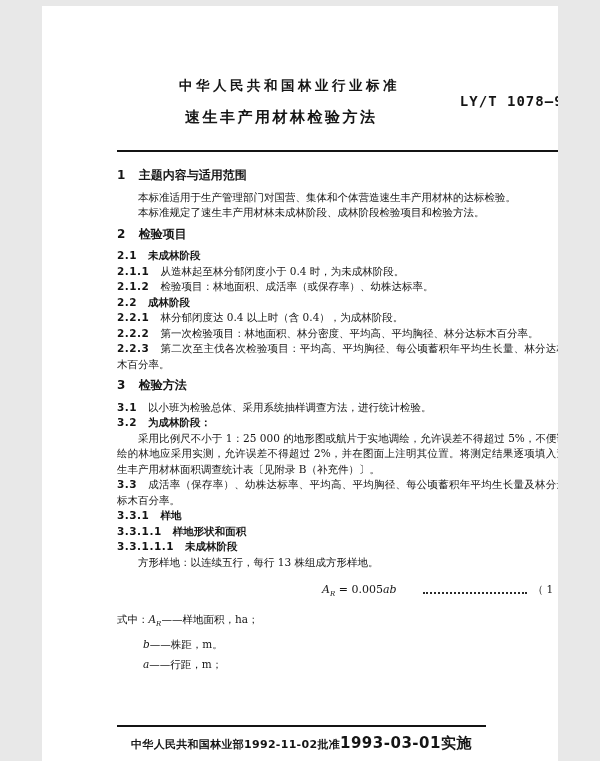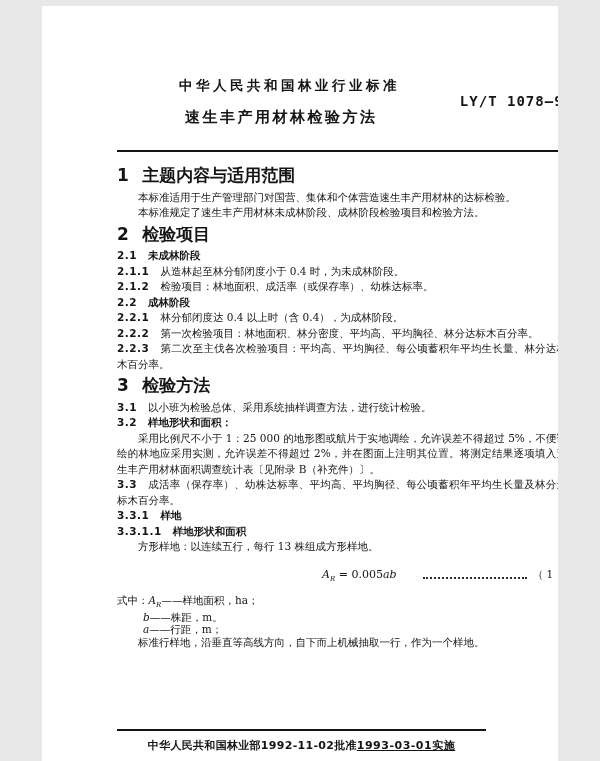--- a/index.html
+++ b/index.html
@@ -55,21 +55,21 @@
   .doc-body { margin-top: 16px; font-size: 10.5px; }
   .line { line-height: 15.5px; text-align: justify; }
   .num {
     display: inline-block;
     font-family: "DejaVu Sans", "Liberation Sans", sans-serif;
     font-weight: 700;
     letter-spacing: 0.5px;
     margin-right: 11px;
   }
   .k-section { font-family: "DejaVu Sans", "Liberation Sans", sans-serif;
-               font-weight: 700; font-size: 17px; margin: 6px 0 6px; }
+               font-weight: 700; font-size: 12px; margin: 6px 0 6px; }
   .k-section .num { margin-right: 13px; }
   .k-clause-h { font-weight: 700;
                 font-family: "DejaVu Sans", "Liberation Sans", sans-serif; }
   .k-indent { text-indent: 21px; }
 
   
   .formula-row {
     display: flex;
     align-items: flex-start;
     margin: 13px 0 11px;
@@ -83,41 +83,41 @@
   .leader {
     flex: 1 1 auto;
     margin: 0 6px 0 26px;
     border-bottom: 2px dotted #2a2a2a;
     height: 9px;
   }
   .eq-num { white-space: nowrap; font-size: 10.5px; }
 
   
   .defs { font-size: 10.5px; margin-top: 2px; }
-  .def-row { line-height: 12px; }
+  .def-row { line-height: 20px; }
   .def-indent { margin-left: 26px; }
 
   
   .doc-footer {
     position: absolute;
     left: 75px;
     right: 72px;
     bottom: 14px;
   }
   .footer-rule { border-top: 2px solid #141414; height: 0; }
   .footer-line {
     display: flex;
     justify-content: center;
     align-items: baseline;
     margin-top: 7px;
     font-family: "DejaVu Sans", "Liberation Sans", sans-serif;
     font-weight: 700;
   }
   .approval { font-size: 11px; letter-spacing: 0.3px; }
-  .implementation { font-size: 11px; letter-spacing: 0.5px; text-decoration: underline; }
+  .implementation { font-size: 15px; letter-spacing: 0.5px; }
 </style>
 </head>
 <body>
 
 <div class="page">
   <div class="content">
 
     <div class="doc-header">
       <div class="std-category">中华人民共和国林业行业标准</div>
       <div class="std-code">LY/T 1078—92</div>
@@ -147,47 +147,47 @@
   <div class="line k-clause"><span class="num">2.2.1</span><span class="txt">林分郁闭度达 0.4 以上时（含 0.4），为成林阶段。</span></div>
 
   <div class="line k-clause"><span class="num">2.2.2</span><span class="txt">第一次检验项目：林地面积、林分密度、平均高、平均胸径、林分达标木百分率。</span></div>
 
   <div class="line k-clause"><span class="num">2.2.3</span><span class="txt">第二次至主伐各次检验项目：平均高、平均胸径、每公顷蓄积年平均生长量、林分达标木百分率。</span></div>
 
   <div class="line k-section"><span class="num">3</span><span class="txt">检验方法</span></div>
 
   <div class="line k-clause"><span class="num">3.1</span><span class="txt">以小班为检验总体、采用系统抽样调查方法，进行统计检验。</span></div>
 
-  <div class="line k-clause-h"><span class="num">3.2</span><span class="txt">样地形状和面积：</span></div>
+  <div class="line k-clause-h"><span class="num">3.2</span><span class="txt">为成林阶段：</span></div>
 
   <div class="line k-indent"><span class="txt">采用比例尺不小于 1：25 000 的地形图或航片于实地调绘，允许误差不得超过 5%，不便调绘的林地应采用实测，允许误差不得超过 2%，并在图面上注明其位置。将测定结果逐项填入速生丰产用材林面积调查统计表〔见附录 B（补充件）〕。</span></div>
 
   <div class="line k-clause"><span class="num">3.3</span><span class="txt">成活率（保存率）、幼株达标率、平均高、平均胸径、每公顷蓄积年平均生长量及林分达标木百分率。</span></div>
 
   <div class="line k-clause-h"><span class="num">3.3.1</span><span class="txt">样地</span></div>
 
   <div class="line k-clause-h"><span class="num">3.3.1.1</span><span class="txt">样地形状和面积</span></div>
 
+  <div class="line k-clause-h"><span class="num">3.3.1.1.1</span><span class="txt">未成林阶段</span></div>
 
   <div class="line k-indent"><span class="txt">方形样地：以连续五行，每行 13 株组成方形样地。</span></div>
 </div>
 
       <div class="formula-row">
         <span class="formula"><span class="fvar">A</span><sub class="fsub">R</sub><span class="fmid"> = 0.005</span><span class="fvar">ab</span></span>
         <span class="leader"></span>
         <span class="eq-num">（ 1 ）</span>
       </div>
 
       <div class="defs">
         <div class="def-row"><span>式中：</span><span class="fvar">A</span><sub class="fsub">R</sub><span>——样地面积，ha；</span></div>
         <div class="def-row def-indent"><span class="fvar">b</span><span>——株距，m。</span></div>
         <div class="def-row def-indent"><span class="fvar">a</span><span>——行距，m；</span></div>
       </div>
 
-      <div class="line k-indent" style="font-size:10.5px">标准行样地，沿垂直等高线方向，自下而上机械抽取一行，作为一个样地。</div>
 
 
     </div>
   </div>
 
   <div class="doc-footer">
     <div class="footer-rule"></div>
     <div class="footer-line">
       <span class="approval">中华人民共和国林业部1992-11-02批准</span>
       <span class="implementation">1993-03-01实施</span>

